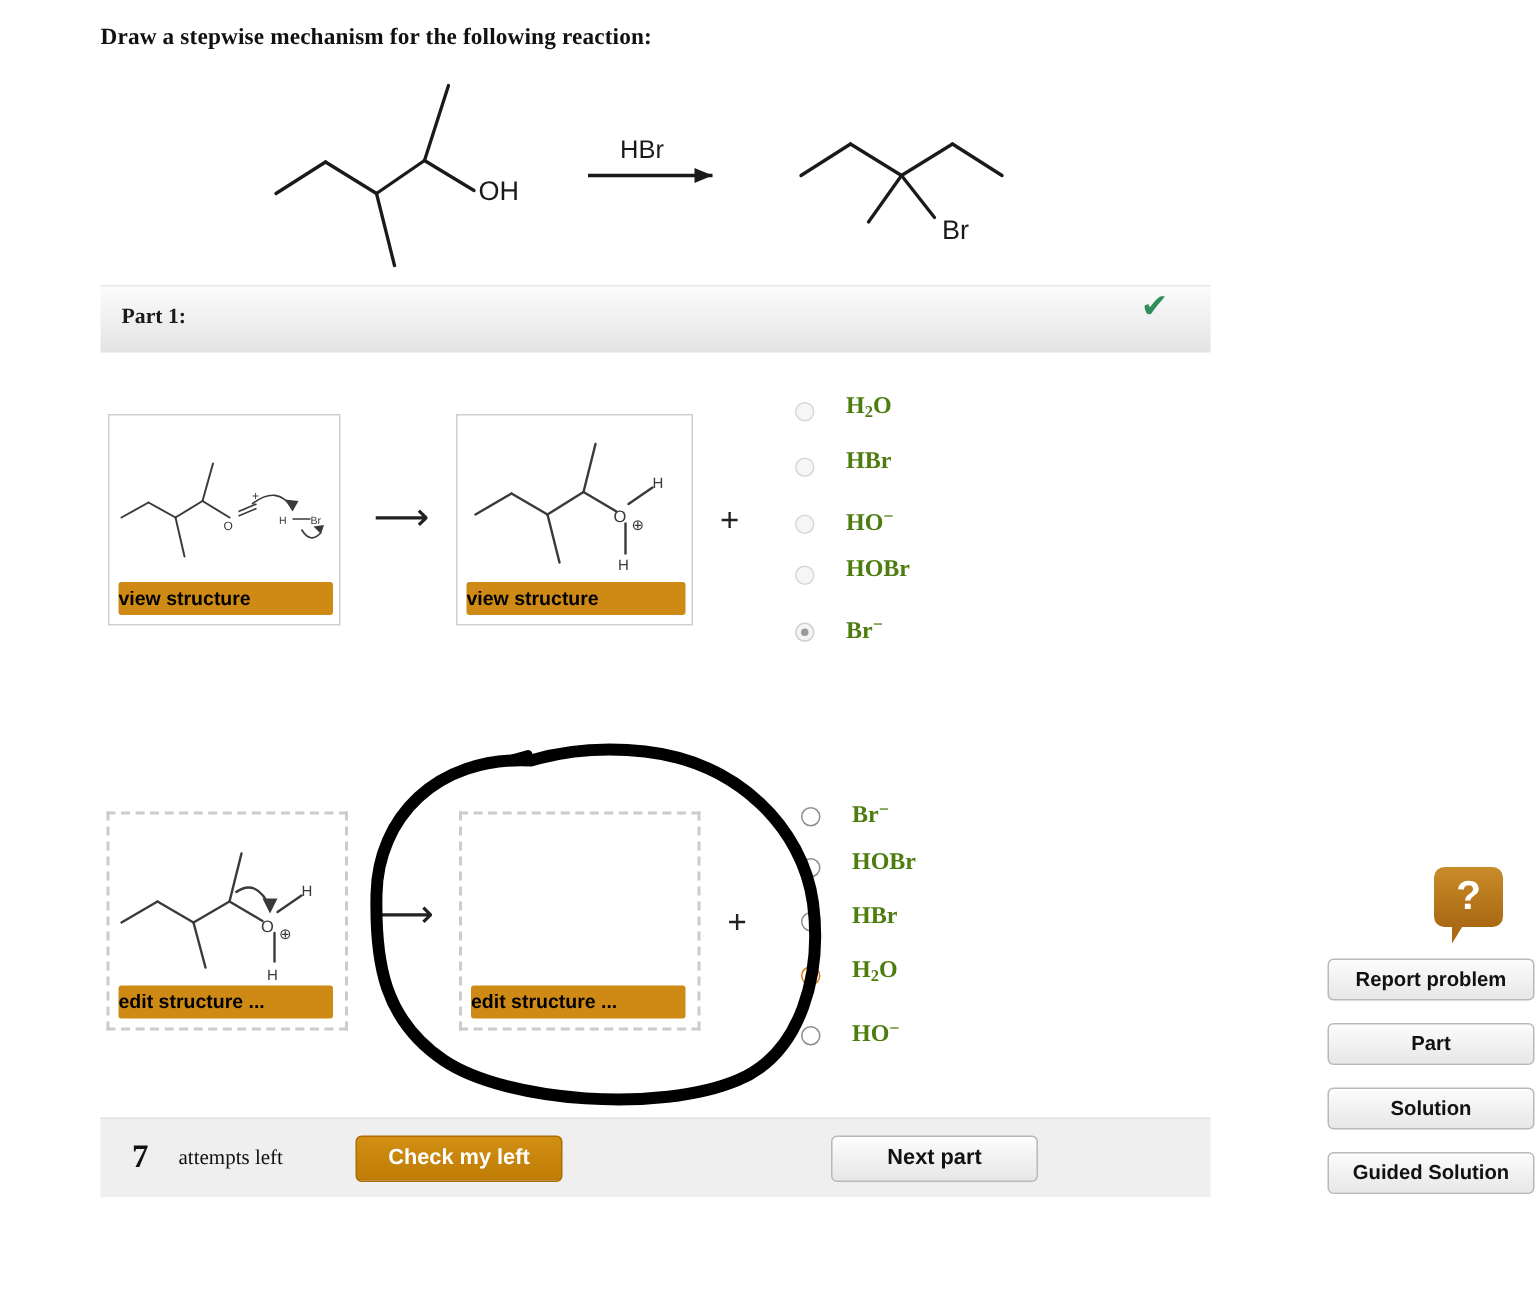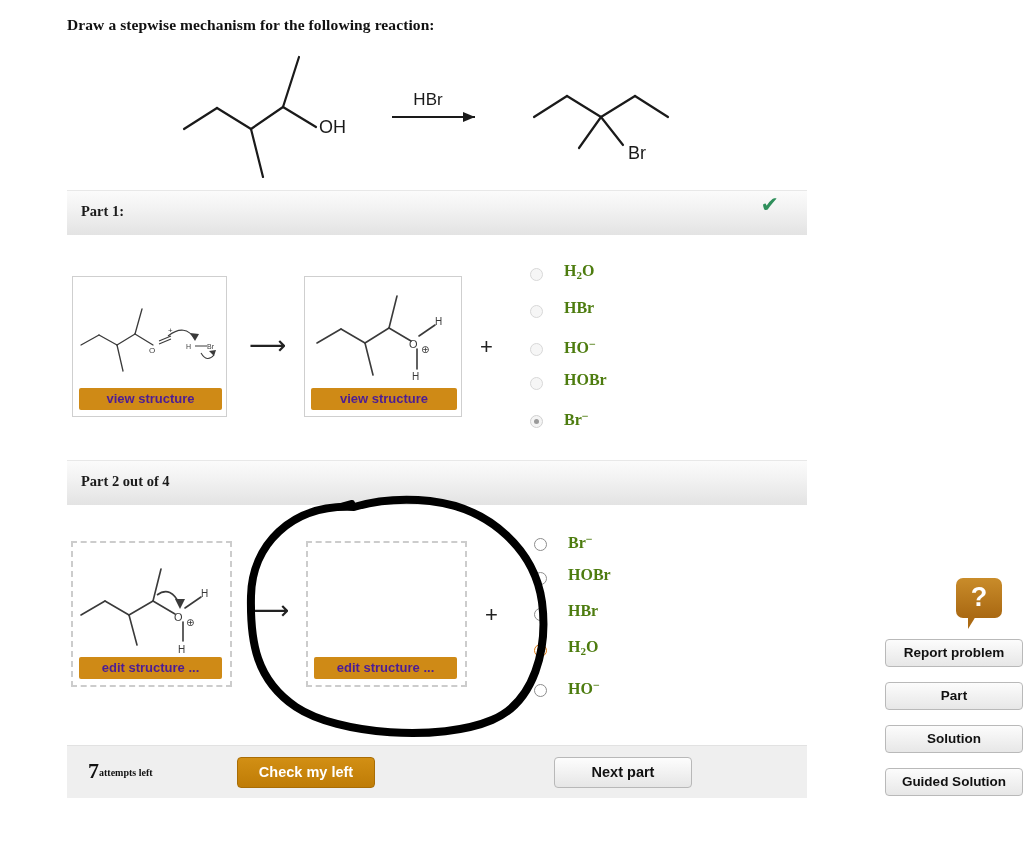--- a/index.html
+++ b/index.html
@@ -39,23 +39,23 @@
 
   
   .struct-box{
     position:absolute;background:#fff;box-sizing:border-box;
   }
   .struct-box.solid{border:1px solid #cfcfcf;}
   .struct-box.dashed{border:2px dashed #cccccc;}
   .btn-struct{
     position:absolute;left:6px;bottom:6px;
     height:22px;line-height:22px;
-    background:#cf8a16;color:#4c1d95;
+    background:#cf8a16;color:#000000;
     font-family:"Liberation Sans", sans-serif;
-    font-weight:bold;font-size:13px;text-align:center;
+    font-weight:bold;font-size:13px;text-align:left;
     border-radius:2px;cursor:pointer;
     white-space:nowrap;
   }
 
   .arrow-simple{
     position:absolute;font-family:"DejaVu Sans", sans-serif;
     font-size:26px;color:#222;line-height:1;
   }
   .plus-sign{
     position:absolute;font-family:"Liberation Sans", sans-serif;
@@ -91,21 +91,21 @@
   
   .bottom-bar{
     position:absolute;left:67px;top:745px;width:740px;height:52px;
     background:#efefef;border-top:1px solid #e2e2e2;
   }
   .attempts{
     position:absolute;left:21px;top:12px;
     font-family:"Liberation Serif", serif;color:#111;
   }
   .attempts .num{font-size:22px;font-weight:bold;vertical-align:-2px;}
-  .attempts .txt{font-size:10px;margin-left:0;font-weight:bold;}
+  .attempts .txt{font-size:14px;margin-left:20px;}
   .btn-check{
     position:absolute;left:170px;top:11px;width:136px;height:29px;
     background:linear-gradient(to bottom,#d28f14 0%,#bf7c06 100%);
     border:1px solid #a96d05;border-radius:4px;
     color:#fff;font-family:"Liberation Sans", sans-serif;
     font-weight:bold;font-size:14.5px;text-align:center;line-height:29px;
     cursor:pointer;
   }
   .btn-next{
     position:absolute;left:487px;top:11px;width:136px;height:29px;
@@ -250,23 +250,20 @@
     <div class="radio-row" style="left:530px;top:373px;">
       <span class="radio off-disabled"></span>
       <span class="radio-label">HOBr</span>
     </div>
     <div class="radio-row" style="left:530px;top:411px;">
       <span class="radio on-disabled"></span>
       <span class="radio-label">Br<sup>−</sup></span>
     </div>
   </div>
 
-  <div class="part-bar" style="top:460px;">
-    <div class="label">Part 2 out of 4</div>
-  </div>
 
   <div class="struct-box dashed" style="left:71px;top:541px;width:161px;height:146px;">
     <svg width="157" height="112" style="position:absolute;left:0;top:4px;">
       <g stroke="#3a3a3a" stroke-width="1.6" fill="none" stroke-linecap="round">
         <path d="M8,68 L32,54"></path>
         <path d="M32,54 L56,68"></path>
         <path d="M56,68 L64,98"></path>
         <path d="M56,68 L80,54"></path>
         <path d="M80,54 L88,22"></path>
         <path d="M80,54 L102,67"></path>

